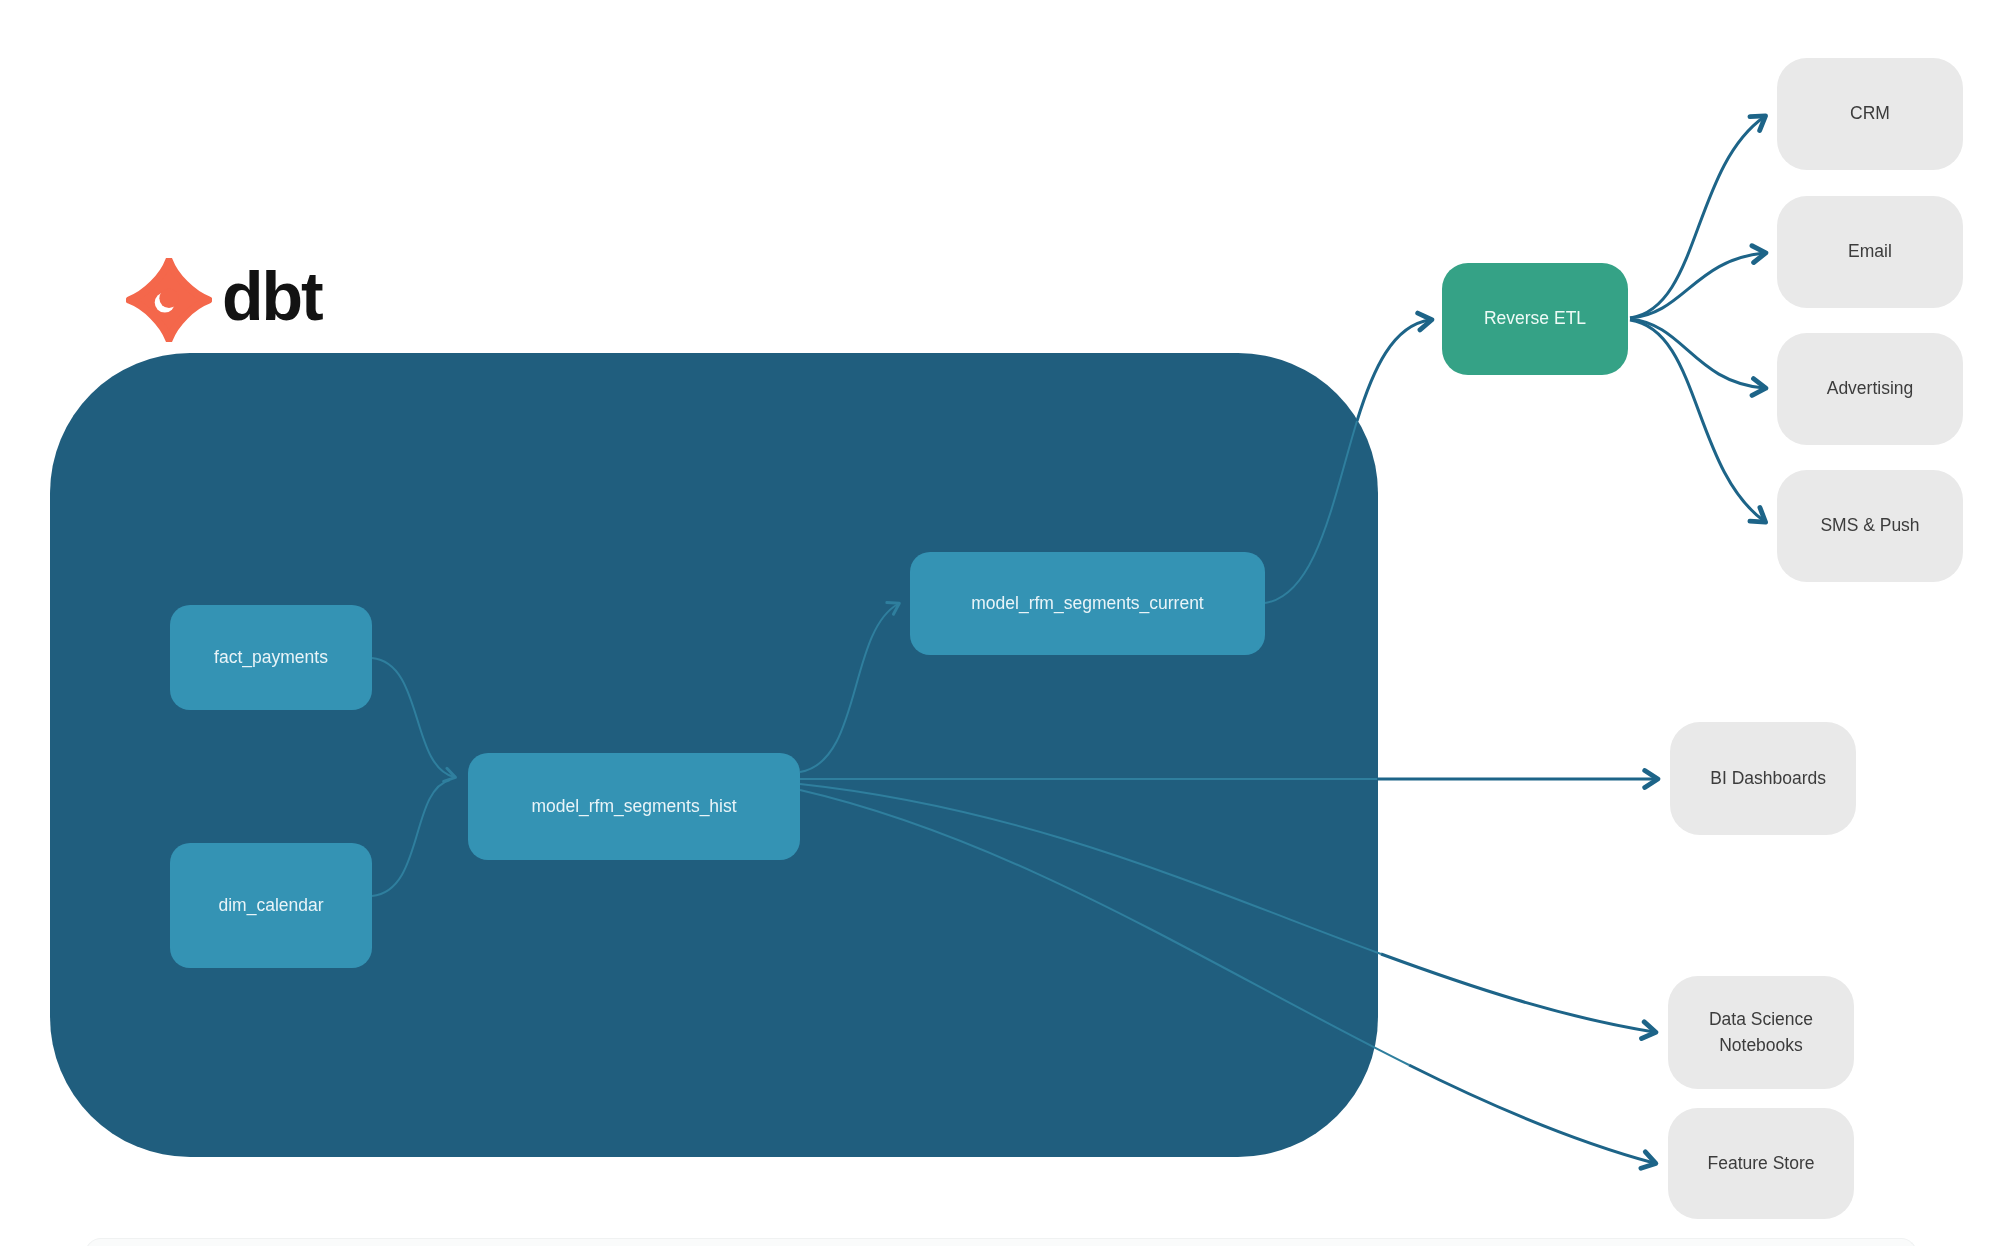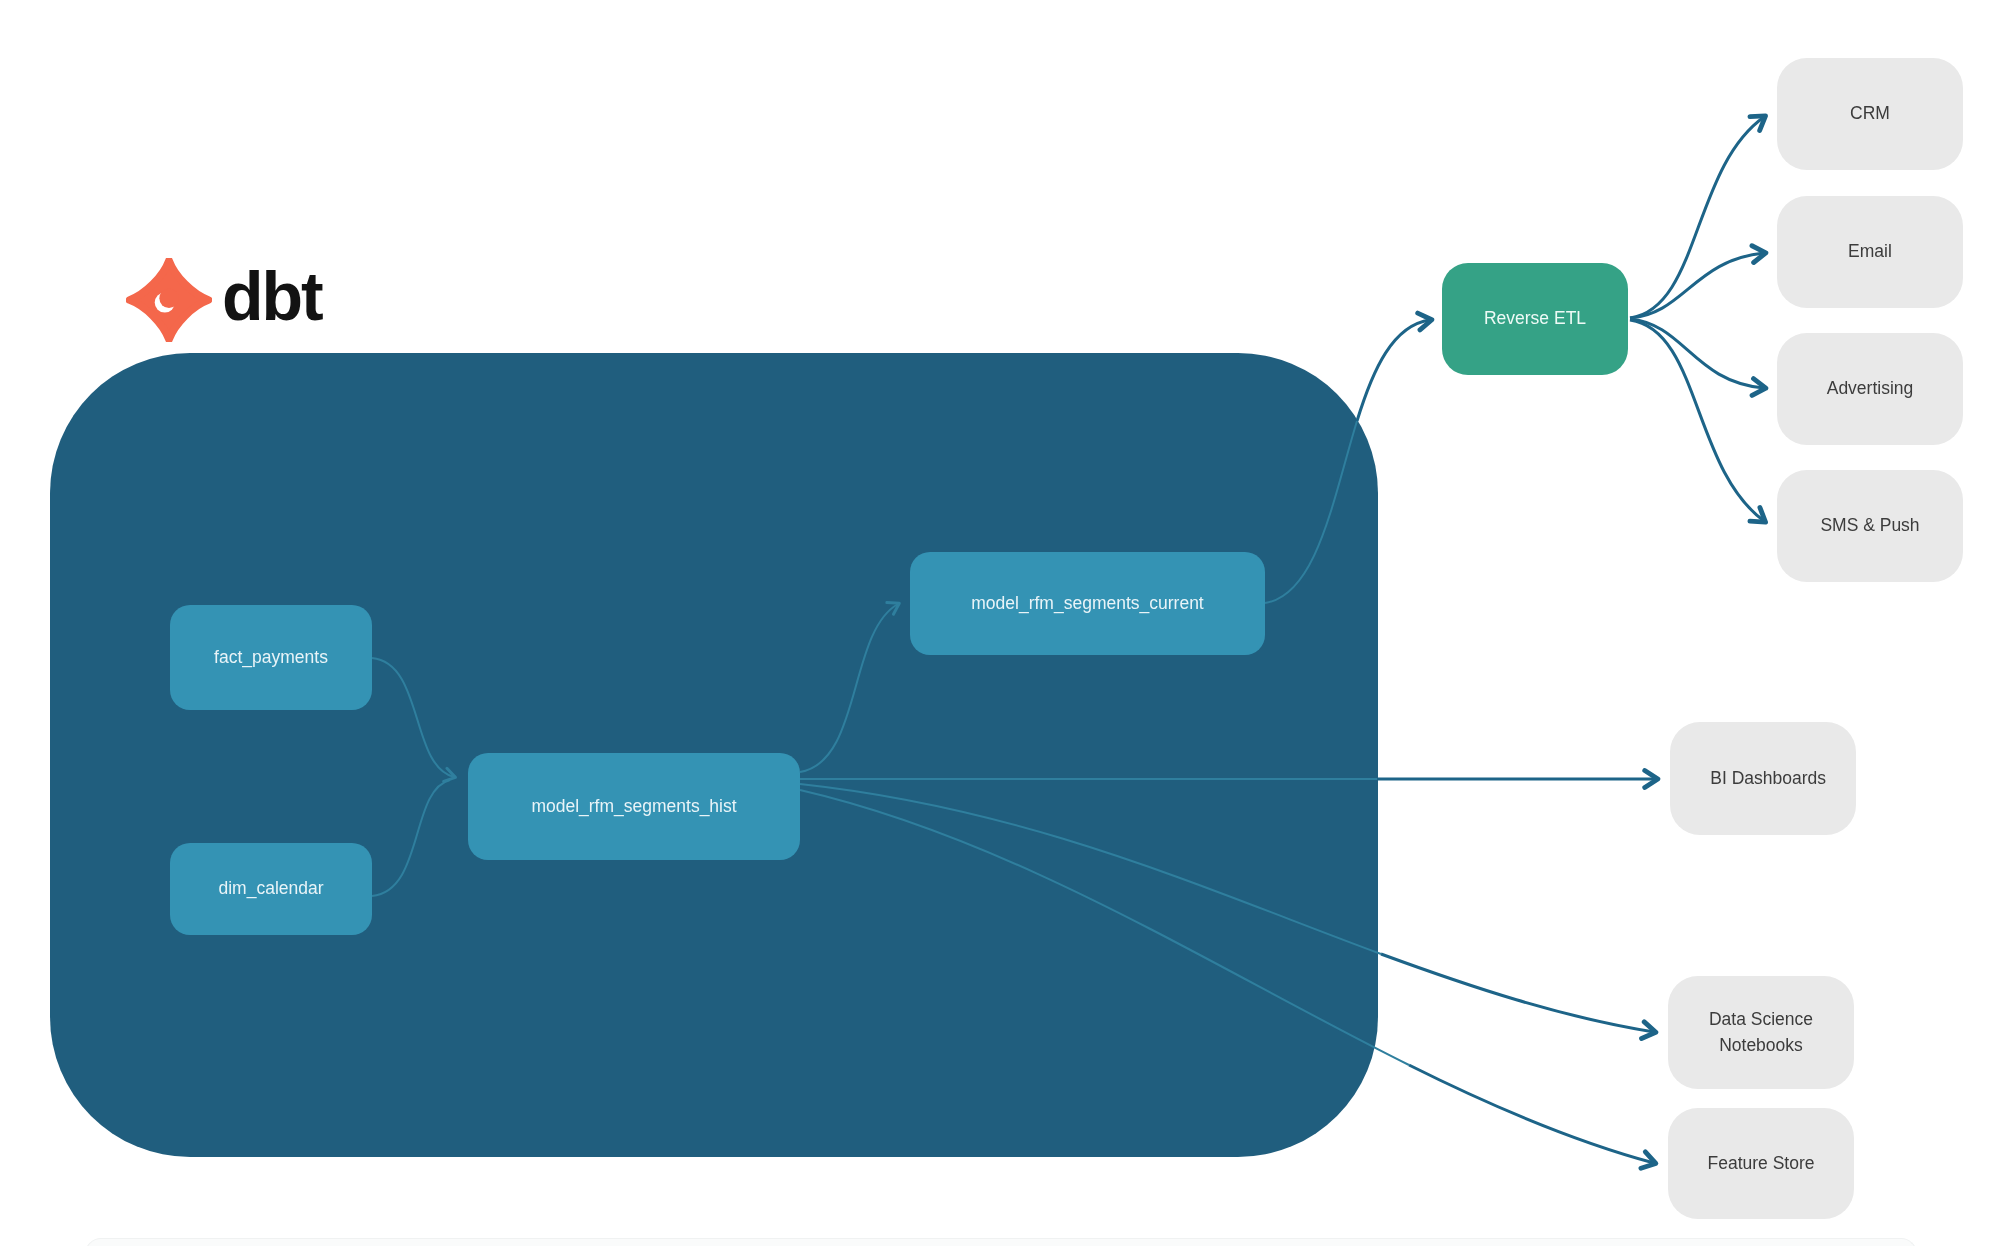--- a/index.html
+++ b/index.html
@@ -84,21 +84,21 @@
     color: #eefaf6;
     border-radius: 26px;
   }
   .node-gray {
     background: #e9e9e9;
     color: #3c3c3c;
     border-radius: 30px;
   }
 
   .n-fact    { left: 170px;  top: 605px;  width: 202px; height: 105px; }
-  .n-dim     { left: 170px;  top: 843px;  width: 202px; height: 92px; }
+  .n-dim     { left: 170px;  top: 843px;  width: 202px; height: 125px; }
   .n-hist    { left: 468px;  top: 725px;  width: 332px; height: 107px; margin-top: 28px; }
   .n-current { left: 910px;  top: 552px;  width: 355px; height: 103px; }
   .n-retl    { left: 1442px; top: 263px;  width: 186px; height: 112px; }
   .n-crm     { left: 1777px; top: 58px;   width: 186px; height: 112px; }
   .n-email   { left: 1777px; top: 196px;  width: 186px; height: 112px; }
   .n-adv     { left: 1777px; top: 333px;  width: 186px; height: 112px; }
   .n-sms     { left: 1777px; top: 470px;  width: 186px; height: 112px; }
   .n-bi      { left: 1670px; top: 722px;  width: 186px; height: 113px; justify-content: flex-end; }
   .n-ds      { left: 1668px; top: 976px;  width: 186px; height: 113px; }
   .n-feat    { left: 1668px; top: 1108px; width: 186px; height: 111px; }

